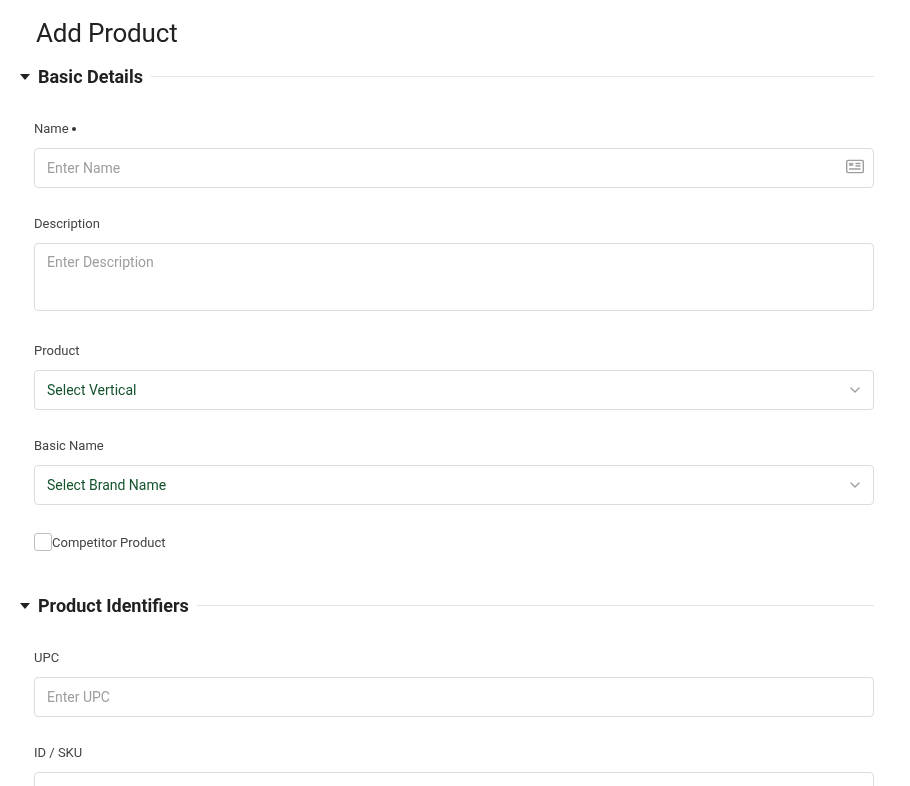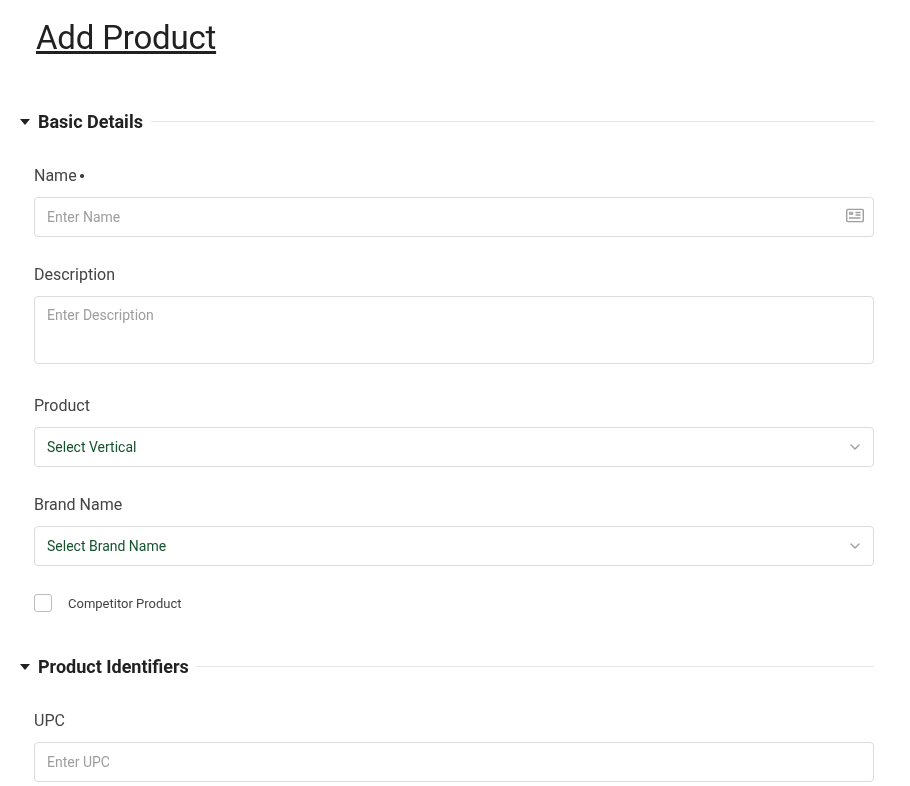--- a/index.html
+++ b/index.html
@@ -8,26 +8,25 @@
       padding: 0;
     }
     body {
       font-family: -apple-system, BlinkMacSystemFont, "Segoe UI", Roboto, Helvetica, Arial, sans-serif;
       background: #ffffff;
       color: #212121;
       padding: 18px 36px 40px 20px;
       width: 910px;
     }
     .page-title {
-      font-size: 33px;
+      font-size: 26px;
       font-weight: 400;
-      margin-bottom: 54px;
+      margin-bottom: 18px;
       margin-left: 16px;
       letter-spacing: -0.2px;
-      text-decoration: underline;
     }
     .section {
       margin-bottom: 44px;
     }
     .section-header {
       display: flex;
       align-items: center;
       margin-bottom: 34px;
     }
     .caret {
@@ -51,21 +50,21 @@
       height: 1px;
       background: #e4e4e4;
     }
     .field-group {
       padding-left: 14px;
     }
     .field {
       margin-bottom: 28px;
     }
     .field-label {
-      font-size: 16px;
+      font-size: 13px;
       color: #444;
       display: block;
       margin-bottom: 12px;
     }
     .field-label .req-dot {
       display: inline-block;
       width: 4px;
       height: 4px;
       background: #333;
       border-radius: 50%;
@@ -124,21 +123,21 @@
       top: 50%;
       transform: translateY(-50%);
       pointer-events: none;
     }
     .select-chevron svg {
       display: block;
     }
     .checkbox-row {
       display: flex;
       align-items: center;
-      gap: 16px;
+      gap: 0;
     }
     .checkbox-box {
       width: 18px;
       height: 18px;
       border: 1.5px solid #bdbdbd;
       border-radius: 3px;
       background: #fff;
       cursor: pointer;
       flex-shrink: 0;
     }
@@ -192,21 +191,21 @@
         </select>
         <span class="select-chevron">
           <svg width="10" height="6" viewBox="0 0 10 6">
               <path d="M1 1 L5 5 L9 1" fill="none" stroke="#9e9e9e" stroke-width="1.4" stroke-linecap="round" stroke-linejoin="round"></path>
             </svg>
         </span>
       </div>
     </div>
 
     <div class="field">
-      <label class="field-label">Brand Name</label>
+      <label class="field-label">Basic Name</label>
       <div class="input-wrap">
         <select class="select-input">
           <option selected="" disabled="">Select Brand Name</option>
         </select>
         <span class="select-chevron">
           <svg width="10" height="6" viewBox="0 0 10 6">
               <path d="M1 1 L5 5 L9 1" fill="none" stroke="#9e9e9e" stroke-width="1.4" stroke-linecap="round" stroke-linejoin="round"></path>
             </svg>
         </span>
       </div>

